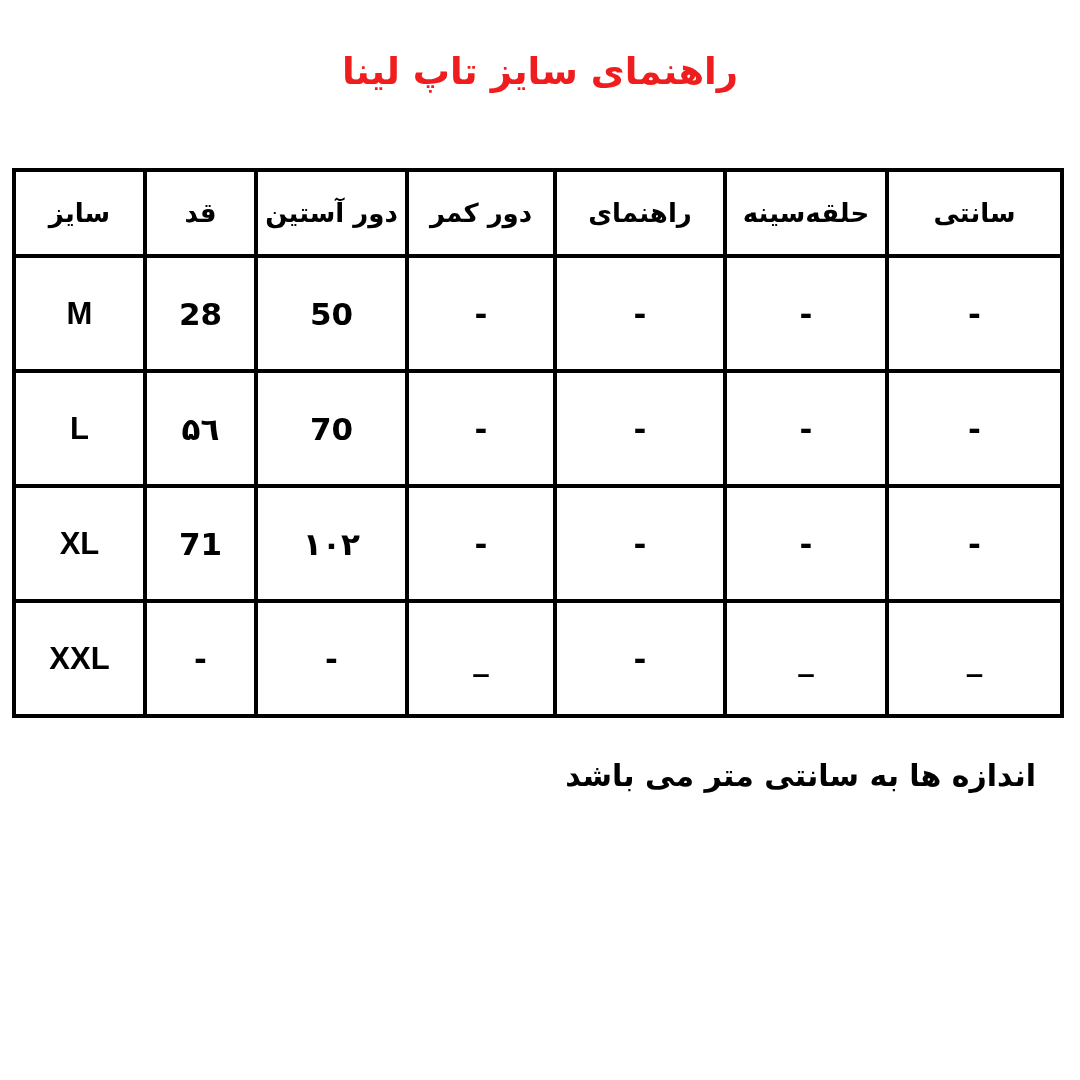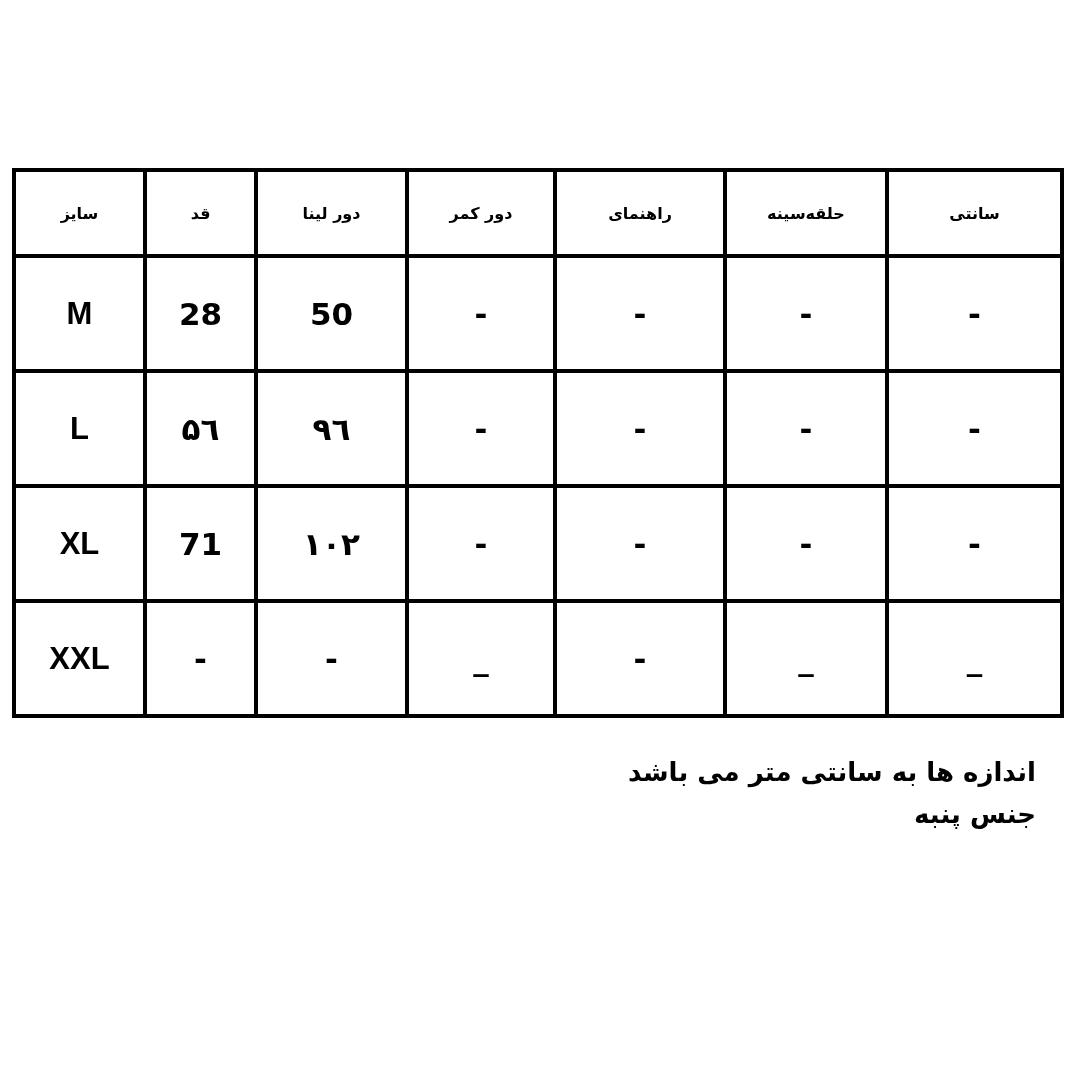--- a/index.html
+++ b/index.html
@@ -46,21 +46,21 @@
   table.size-table td, table.size-table th {
     border: 4px solid #000000;
     text-align: center;
     vertical-align: middle;
     color: #000000;
     background: #ffffff;
     padding: 0;
   }
   table.size-table thead th {
     height: 82px;
-    font-size: 16px;
+    font-size: 26px;
     font-weight: bold;
   }
   table.size-table tbody td {
     height: 111px;
     font-size: 31px;
     font-weight: bold;
   }
   
   col.c-size   { width: 131px; }
   col.c-len    { width: 111px; }
@@ -73,70 +73,71 @@
   .lat { font-family: "Liberation Sans", sans-serif; font-weight: bold; }
 
   .notes {
     position: absolute;
     top: 752px;
     left: 0;
     width: 1036px;
     text-align: right;
     direction: rtl;
     color: #000000;
-    font-size: 26px;
+    font-size: 30px;
     font-weight: bold;
     line-height: 1.6;
   }
   .notes div { margin: 0; }
 </style>
 </head>
 <body>
 
 <div class="page">
 
+  <div class="title">راهنمای سایز تاپ لینا</div>
 
   <div class="table-wrap">
     <table class="size-table">
       <colgroup>
         <col class="c-shou">
         <col class="c-arm">
         <col class="c-slen">
         <col class="c-waist">
         <col class="c-chest">
         <col class="c-len">
         <col class="c-size">
       </colgroup>
       <thead>
         <tr>
           <th>سانتی</th>
           <th>حلقه‌سینه</th>
           <th>راهنمای</th>
           <th>دور کمر</th>
-          <th>دور لینا</th>
+          <th>دور آستین</th>
           <th>قد</th>
           <th>سایز</th>
         </tr>
       </thead>
       <tbody>
         <tr>
           <td>-</td>
           <td>-</td>
           <td>-</td>
           <td>-</td>
           <td>50</td>
           <td>28</td>
           <td class="lat">M</td>
         </tr>
         <tr>
           <td>-</td>
           <td>-</td>
           <td>-</td>
           <td>-</td>
-          <td>۹٦</td>
+          <td>70</td>
           <td>۵٦</td>
           <td class="lat">L</td>
         </tr>
         <tr>
           <td>-</td>
           <td>-</td>
           <td>-</td>
           <td>-</td>
           <td>۱۰۲</td>
           <td>71</td>
@@ -150,16 +151,15 @@
           <td>-</td>
           <td>-</td>
           <td class="lat">XXL</td>
         </tr>
       </tbody>
     </table>
   </div>
 
   <div class="notes">
     <div>اندازه ها به سانتی متر می باشد</div>
-    <div>جنس پنبه</div>
   </div>
 
 </div>
 
 </body></html>

